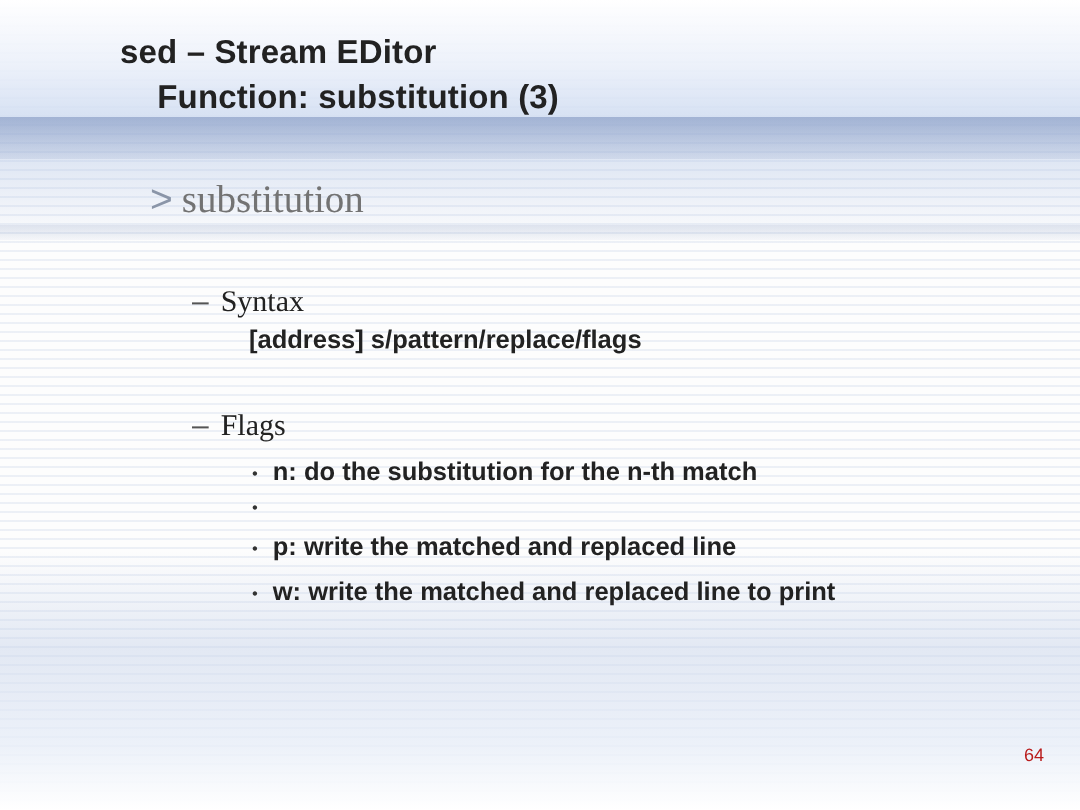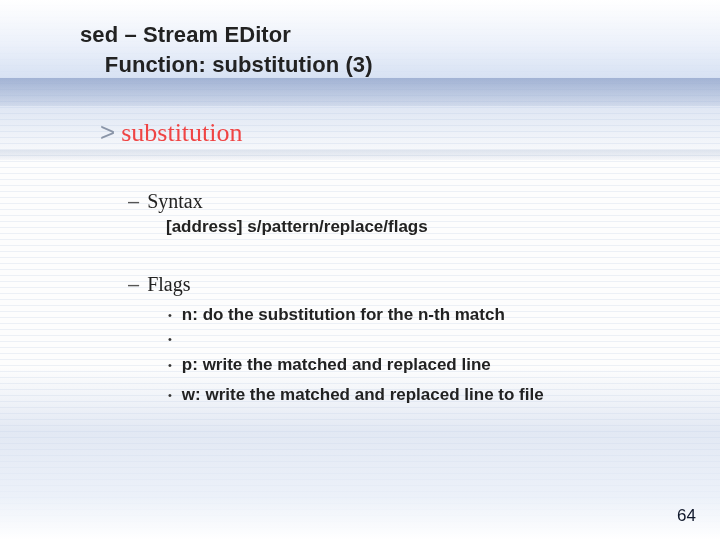--- a/index.html
+++ b/index.html
@@ -60,21 +60,21 @@
     margin-bottom: 12px;
   }
   .lvl1 .gt {
     color: #8a95a8;
     font-family: Arial, sans-serif;
     font-size: 26px;
     font-weight: 400;
     line-height: 1;
   }
   .lvl1 .txt {
-    color: #ef4444;
+    color: #737373;
     font-family: Georgia, "Times New Roman", serif;
     font-size: 26px;
   }
   .lvl2 {
     margin-left: 28px;
     display: flex;
     align-items: baseline;
     gap: 8px;
     margin-top: 6px;
   }
@@ -117,23 +117,23 @@
   .lvl3 .txt {
     font-weight: 700;
     font-size: 17px;
     color: #222;
     max-width: 500px;
     text-align: right;
   }
   .pagenum {
     position: absolute;
     right: 24px;
-    bottom: 14px;
-    font-size: 17px;
-    color: #0f172a;
+    bottom: 30px;
+    font-size: 12px;
+    color: #b91c1c;
     font-family: Verdana, sans-serif;
   }
 </style>
 </head>
 <body>
 
 <div class="bg-band b1"></div>
 <div class="bg-band b2"></div>
 
 <div class="slide-title">
@@ -166,19 +166,19 @@
     </div>
     <div class="lvl3">
       <span class="dot">•</span>
     </div>
     <div class="lvl3">
       <span class="dot">•</span>
       <span class="txt">p: write the matched and replaced line</span>
     </div>
     <div class="lvl3">
       <span class="dot">•</span>
-      <span class="txt">w: write the matched and replaced line to file</span>
+      <span class="txt">w: write the matched and replaced line to print</span>
     </div>
   </div>
 
 </div>
 
 <div class="pagenum">64</div>
 
 </body></html>

